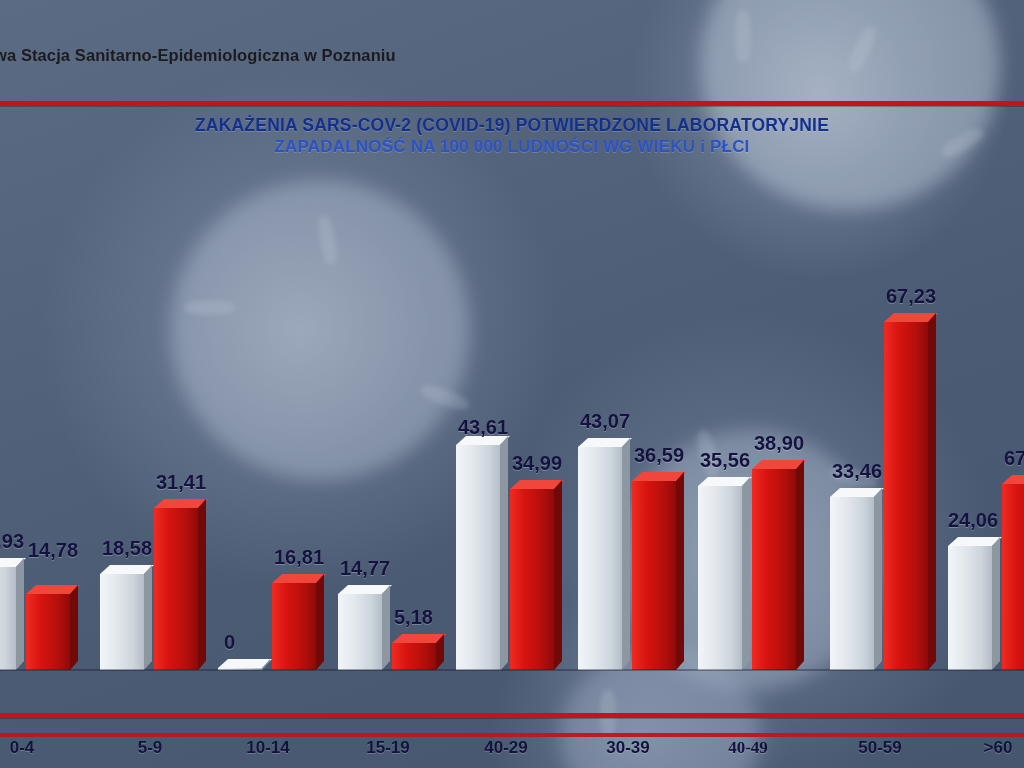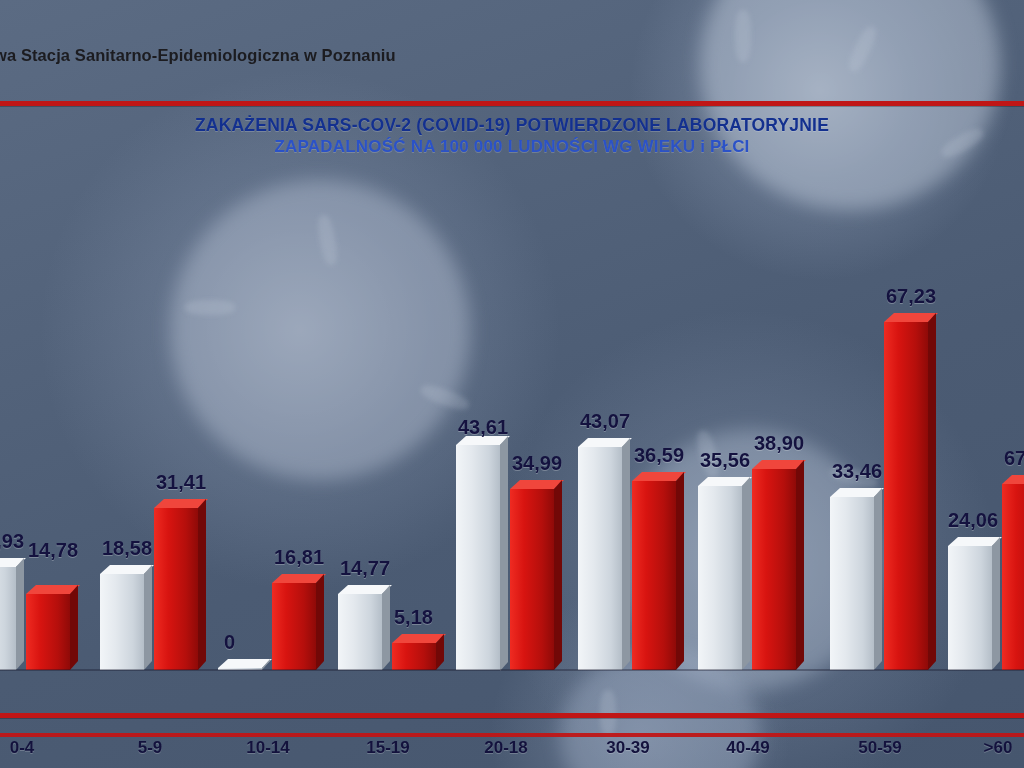--- a/index.html
+++ b/index.html
@@ -385,22 +385,22 @@
         </div>
         <div class="val" style="left: 56px; bottom: 200.15px;">67</div>
       </div>
     </div>
   <div class="axis-line"></div>
   <div class="cat-labels">
       <div class="cat" style="left: -34px; width: 112px; top: 6px;">0-4</div>
       <div class="cat" style="left: 94px; width: 112px; top: 6px;">5-9</div>
       <div class="cat" style="left: 212px; width: 112px; top: 6px;">10-14</div>
       <div class="cat" style="left: 332px; width: 112px; top: 6px;">15-19</div>
-      <div class="cat" style="left: 450px; width: 112px; top: 6px;">20-18</div>
+      <div class="cat" style="left: 450px; width: 112px; top: 6px;">40-29</div>
       <div class="cat" style="left: 572px; width: 112px; top: 6px;">30-39</div>
-      <div class="cat" style="left: 692px; width: 112px; top: 6px;">40-49</div>
+      <div class="cat" style="left: 692px; width: 112px; top: 6px; font-family: Liberation Serif, serif;">40-49</div>
       <div class="cat" style="left: 824px; width: 112px; top: 6px;">50-59</div>
       <div class="cat" style="left: 942px; width: 112px; top: 6px;">&gt;60</div>
     </div>
 
   <div class="rule-bottom"></div>
   <div class="rule-bottom2"></div>
 </div>
 
 </body></html>

